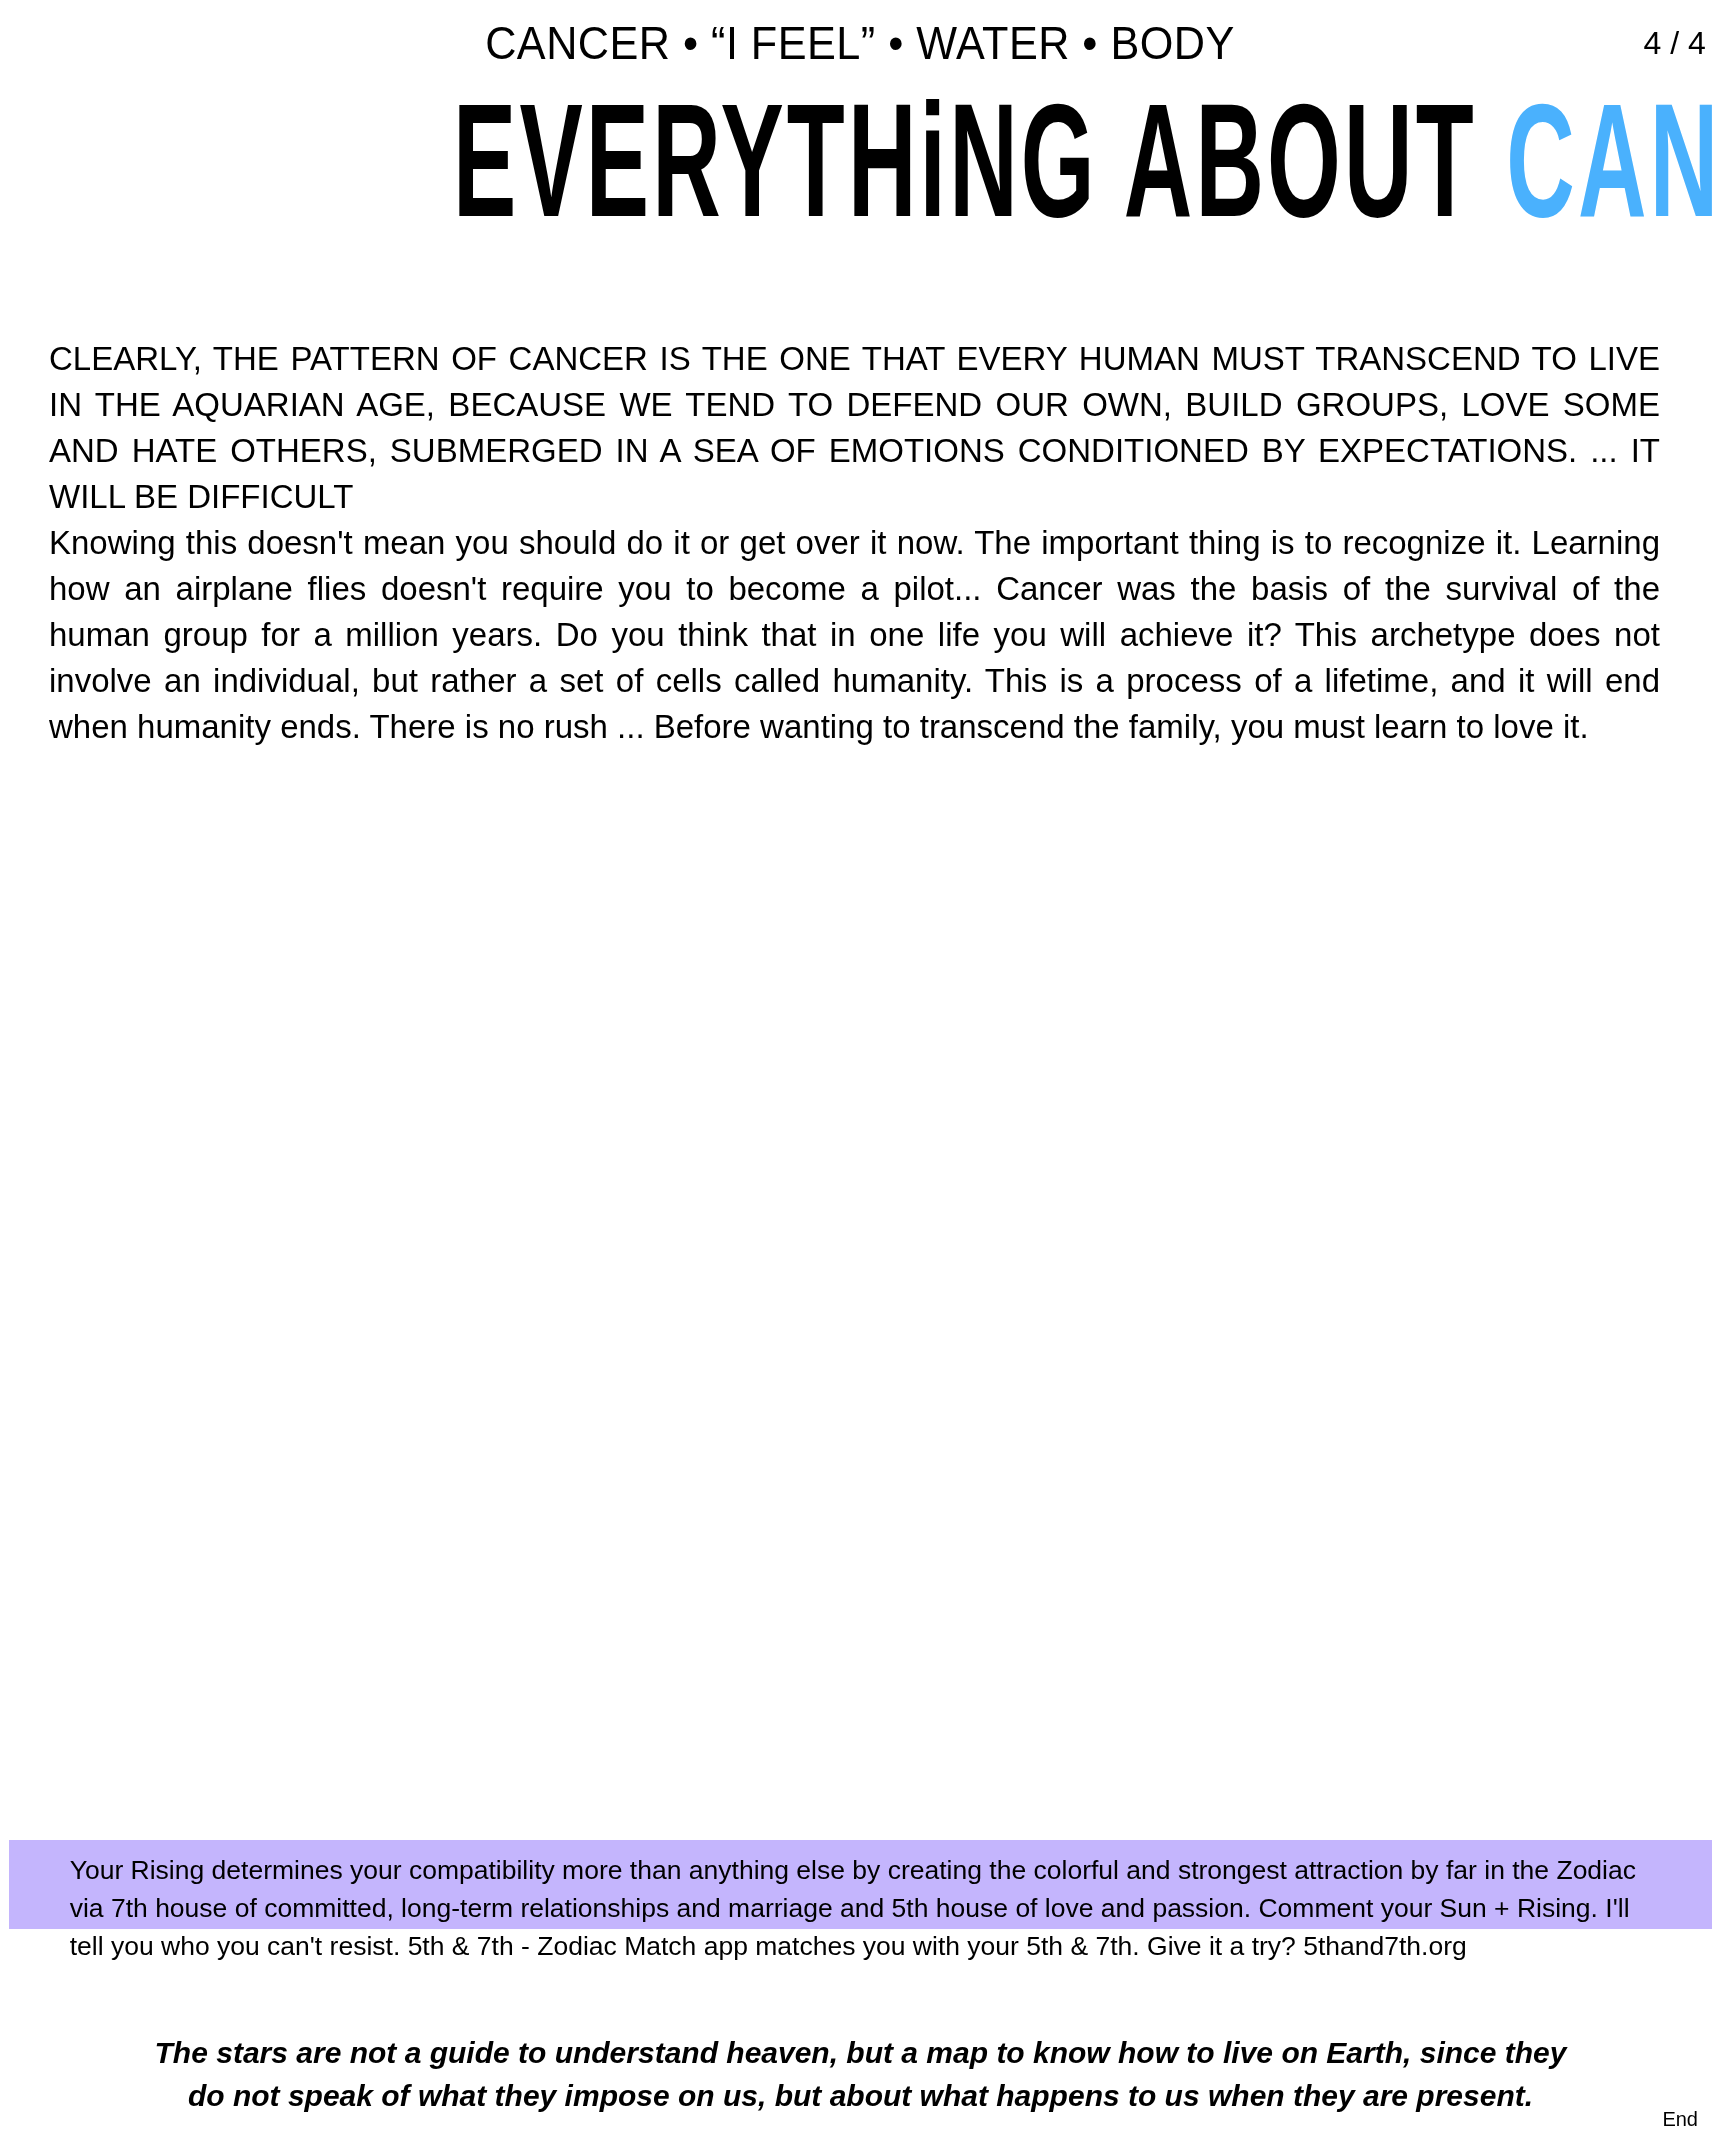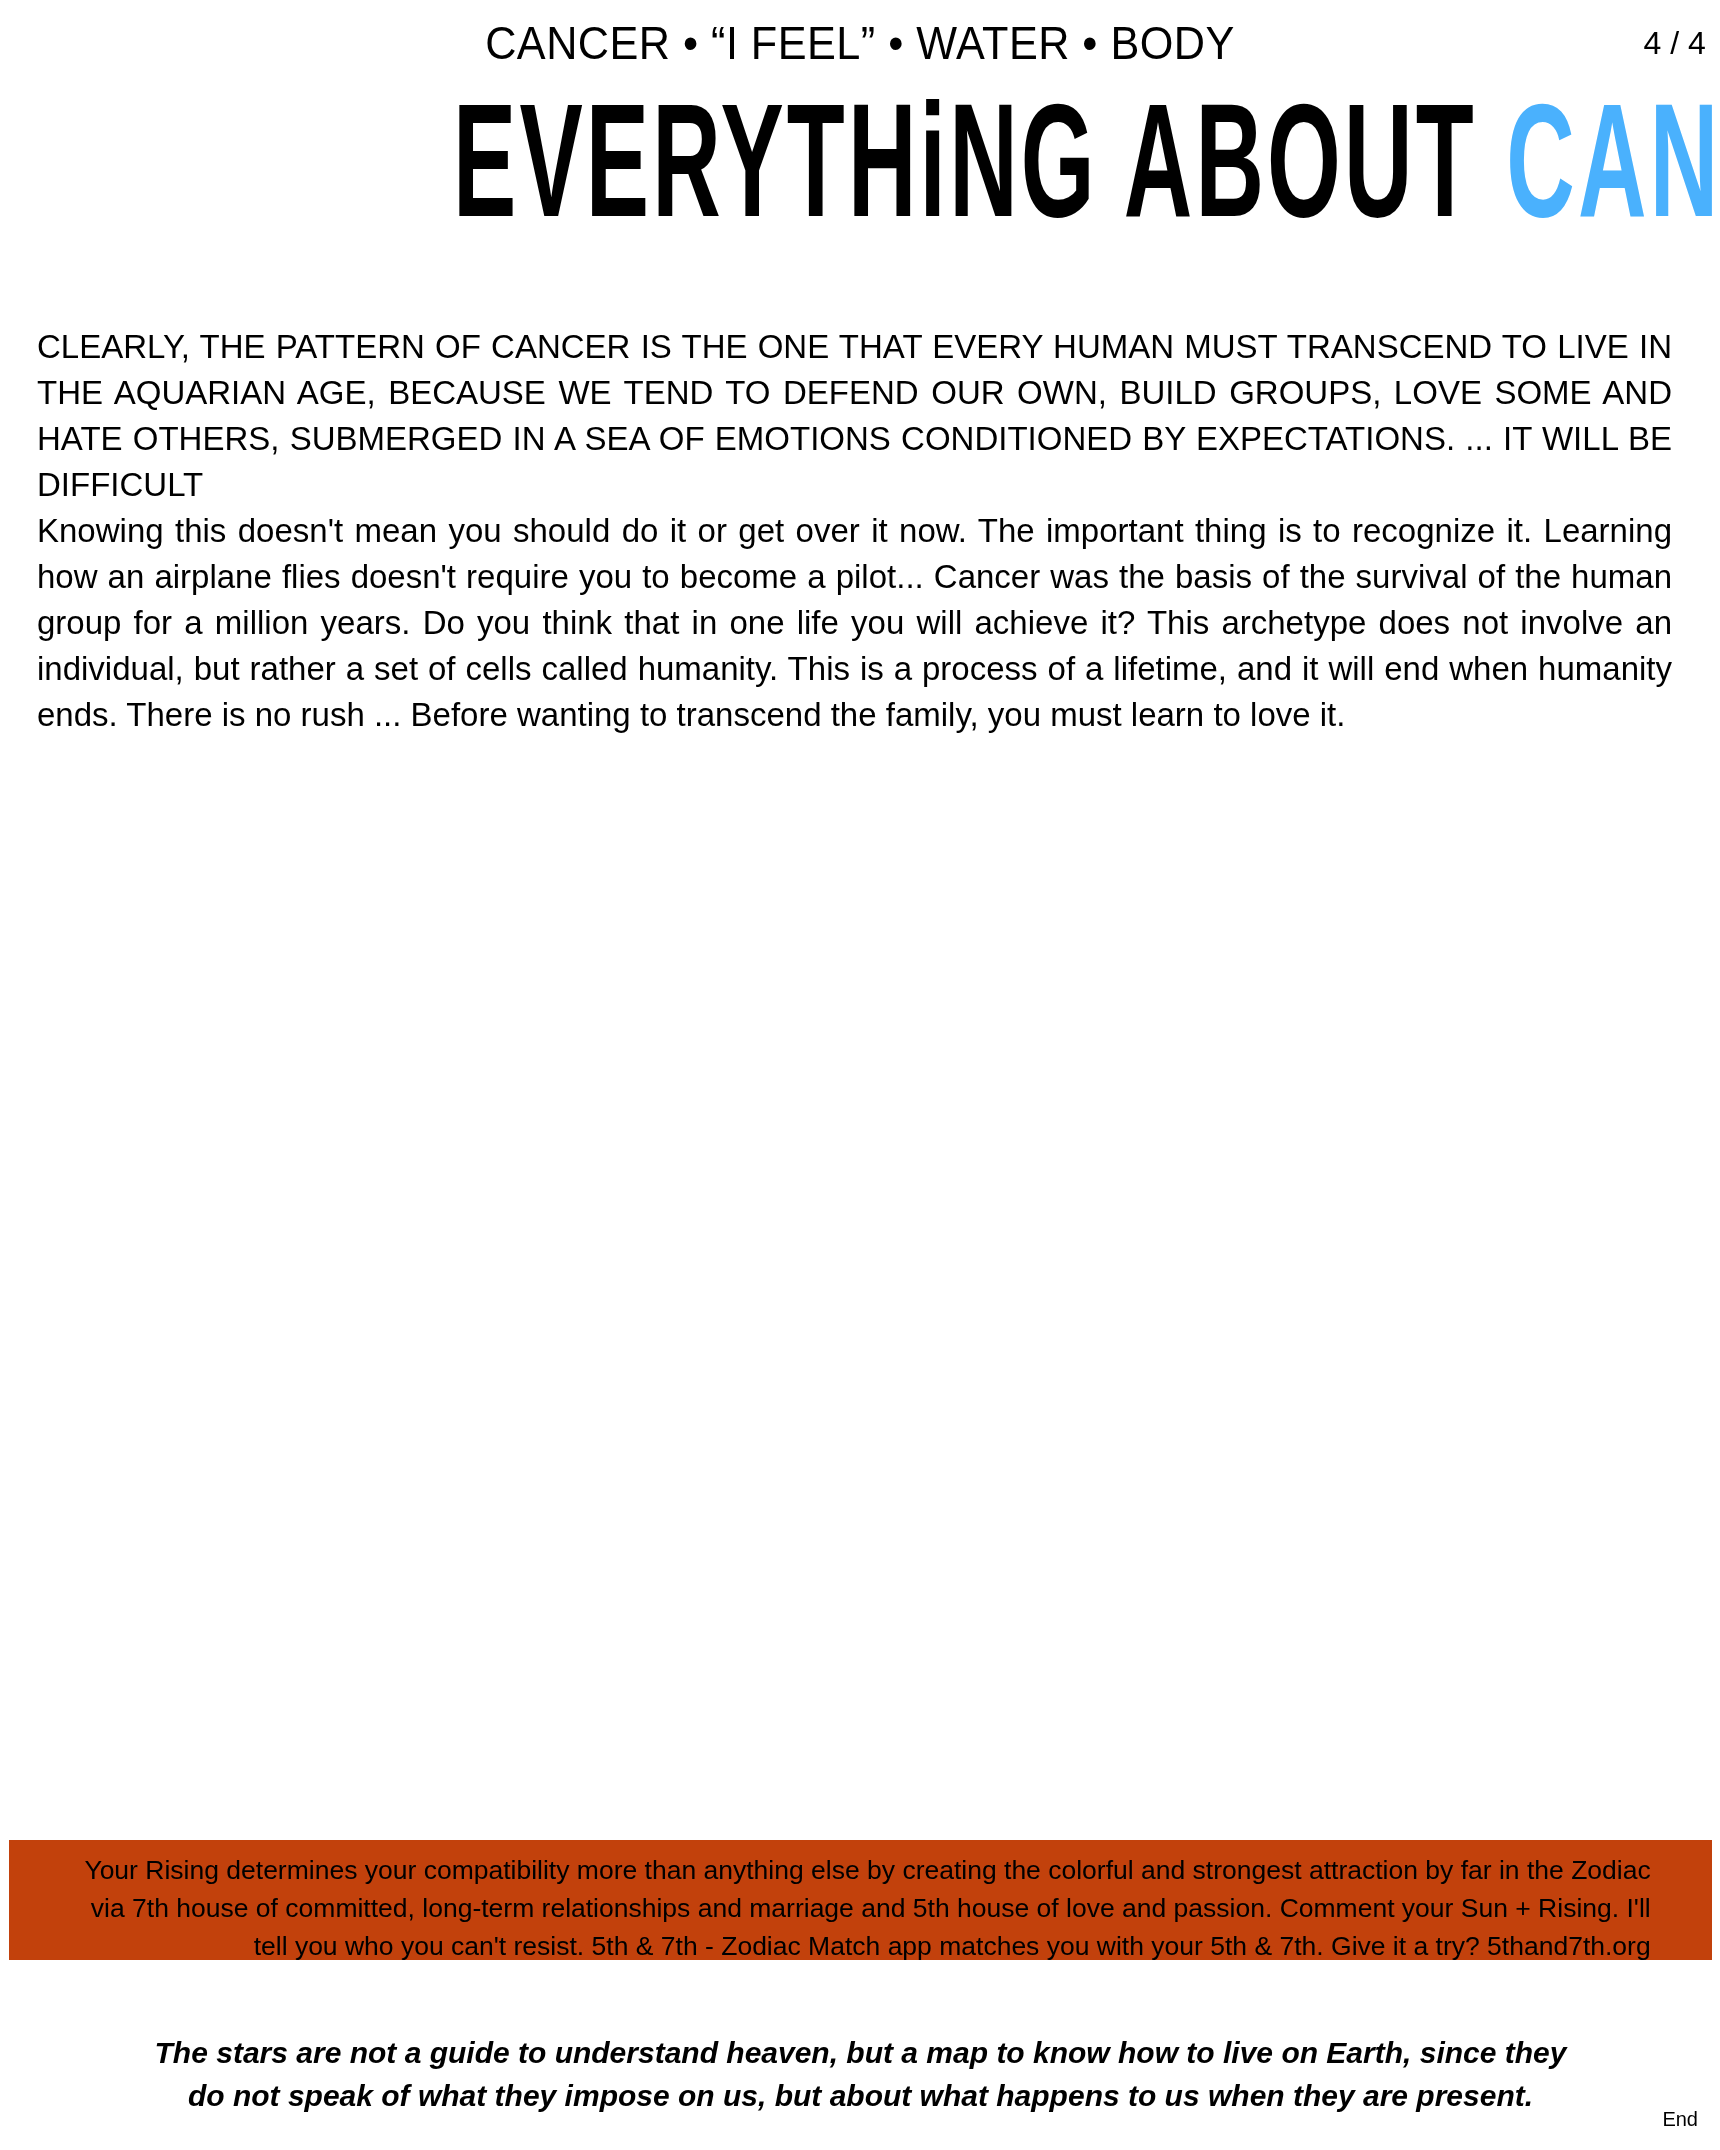--- a/index.html
+++ b/index.html
@@ -23,26 +23,26 @@
   }
   .title-inner {
     display: inline-block; transform: scaleX(0.62); transform-origin: center;
     transform: scale(0.62, 1.05);
   }
   .title .accent { color: #4ab1fd; }
   .body-text {
     position: absolute; left: 37px; width: 1635px; top: 324px;
     font-size: 33px; line-height: 46px; text-align: justify;
   }
-  .body-text p { margin: 0; }
+  .body-text p { margin: 12px; }
   .body-text .para2 { margin-top: 46px; }
   .promo {
-    position: absolute; left: 8.7px; width: 1703px; top: 1840px; height: 120px;
-    background: #c2410c; box-sizing: border-box; padding: 11.2px 61px 0 61px;
-    text-align: right; font-size: 26.5px; line-height: 38px;
+    position: absolute; left: 8.7px; width: 1703px; top: 1840px; height: 89px;
+    background: #c4b5fd; box-sizing: border-box; padding: 11.2px 61px 0 61px;
+    text-align: left; font-size: 26.5px; line-height: 38px;
   }
   .quote {
     position: absolute; left: 153px; width: 1415px; top: 2031px;
     text-align: center; font-style: italic; font-size: 30px; line-height: 43px; font-weight: bold;
   }
   .end-label {
     position: absolute; right: 22px; top: 2099px; font-size: 20px; line-height: 41px;
   }
 </style>
 </head>

